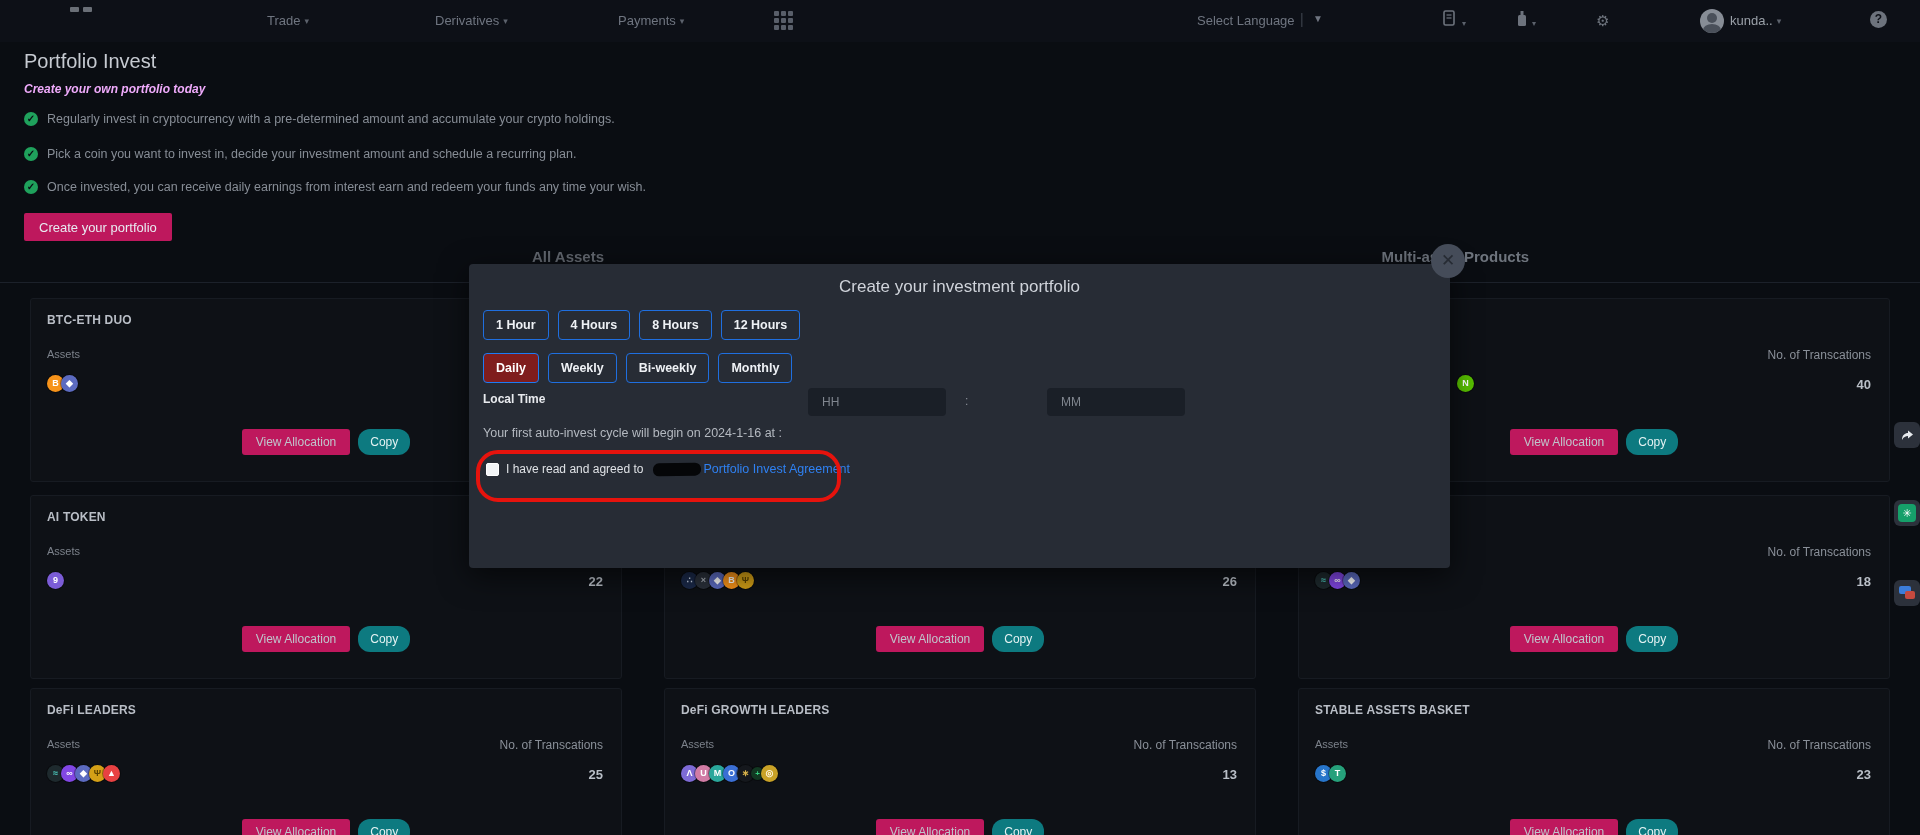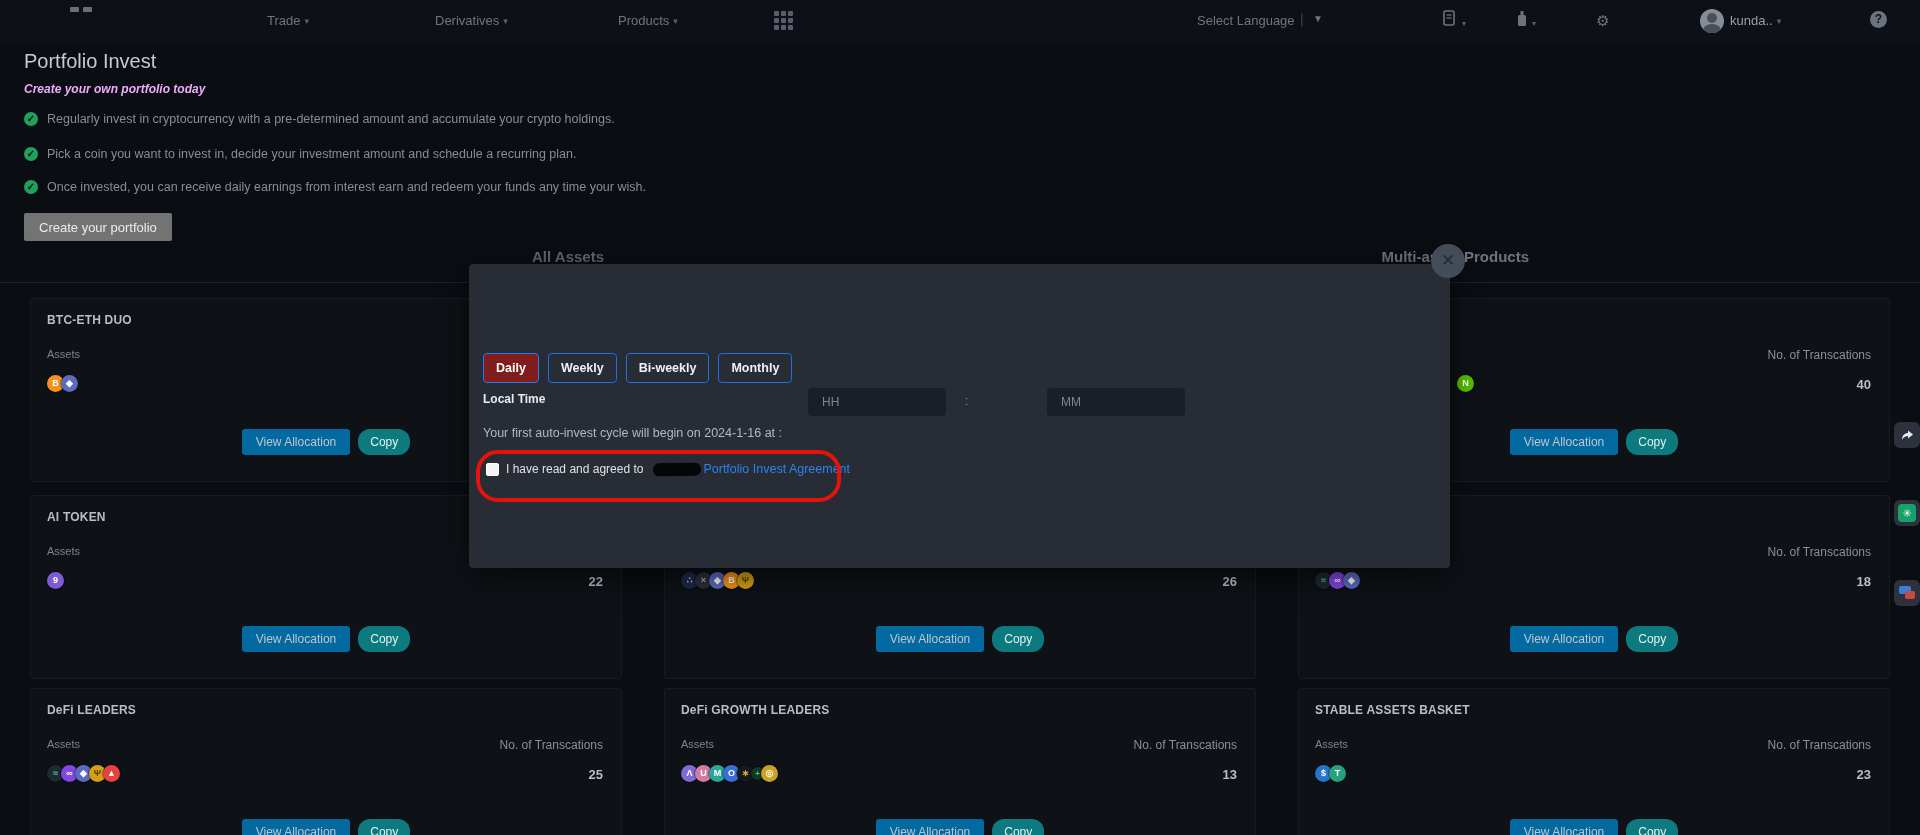--- a/index.html
+++ b/index.html
@@ -27,40 +27,40 @@
   .avatar{position:absolute;left:1700px;top:9px;width:24px;height:24px;border-radius:50%;background:#878d96;overflow:hidden;cursor:pointer}
   .avatar .head{position:absolute;left:7px;top:4px;width:10px;height:10px;border-radius:50%;background:#4a505a}
   .avatar .body{position:absolute;left:3px;top:15px;width:18px;height:12px;border-radius:50%;background:#4a505a}
   .username{left:1730px;color:#9aa0a8}
   
   .page-title{position:absolute;left:24px;top:50px;font-size:20px;color:#c6cad1}
   .page-sub{position:absolute;left:24px;top:82px;font-size:12px;font-style:italic;font-weight:bold;color:#f0abfc}
   .bullet{position:absolute;left:24px;display:flex;align-items:center;gap:9px;font-size:12.5px;color:#878d96}
   .check{width:14px;height:14px;border-radius:50%;background:#1fa15c;color:#0a0d12;font-size:10px;
     font-weight:bold;text-align:center;line-height:14px;flex:0 0 auto}
-  .cta{position:absolute;left:24px;top:213px;height:28px;padding:0 15px;background:#737373;border:none;
+  .cta{position:absolute;left:24px;top:213px;height:28px;padding:0 15px;background:#be185d;border:none;
     border-radius:2px;color:#e8ecf2;font-size:13px;font-family:inherit;cursor:pointer}
   
   .tab{position:absolute;top:248px;width:220px;text-align:right;font-size:15px;font-weight:bold;color:#62676f;cursor:pointer}
   .tab-all{left:384px}
   .tab-multi{left:1309px;color:#6e747d}
   .tab-divider{position:absolute;left:0;top:282px;width:1920px;height:1px;background:#1c212a}
   
   .card{position:absolute;width:590px;height:182px;background:#0e1116;border:1px solid #171b22;border-radius:3px}
   .card .title{position:absolute;left:16px;top:14px;font-size:12px;font-weight:bold;color:#b9bec6;letter-spacing:.2px}
   .card .lbl{position:absolute;top:49px;font-size:11px;color:#7c828b}
   .card .lbl-assets{left:16px}
   .card .lbl-trans{right:18px;font-size:12px;color:#8a9099}
   .card .icons{position:absolute;left:16px;top:76px;display:flex}
   .card .coin{width:17px;height:17px;border-radius:50%;margin-right:-3px;text-align:center;line-height:17px;
     font-size:9px;font-weight:bold;box-shadow:0 0 0 1px rgba(0,0,0,.35)}
   .card .coin.sm{width:13px;height:13px;line-height:13px;font-size:8px;margin-top:2px}
   .card .count{position:absolute;right:18px;top:78px;font-size:13px;font-weight:bold;color:#b9bfc7}
   .card .btns{position:absolute;left:0;top:130px;width:100%;display:flex;justify-content:center;gap:8px}
-  .btn-view{height:26px;padding:0 14px;background:#0369a1;border:none;border-radius:3px;color:#c0c5cc;
+  .btn-view{height:26px;padding:0 14px;background:#be185d;border:none;border-radius:3px;color:#c0c5cc;
     font-size:12px;font-family:inherit;cursor:pointer}
   .btn-copy{height:26px;padding:0 12px;background:#0d7a80;border:none;border-radius:12px;color:#e4f2f2;
     font-size:12px;font-family:inherit;cursor:pointer}
   
   .modal{position:absolute;left:469px;top:264px;width:981px;height:304px;background:#272c35;border-radius:4px;
     box-shadow:0 8px 30px rgba(0,0,0,.6);z-index:10}
   .modal-title{position:absolute;left:0;top:13px;width:100%;text-align:center;font-size:17px;color:#cfd3da}
   .pillrow{position:absolute;left:14px;display:flex;gap:9px}
   .row-hours{top:46px}
   .row-freq{top:89px}
@@ -105,21 +105,21 @@
       <i></i>
       <i></i>
     </div>
   <div class="nav-item" style="left:267px">
     <span>Trade</span><span class="caret">▾</span>
   </div>
   <div class="nav-item" style="left:435px">
     <span>Derivatives</span><span class="caret">▾</span>
   </div>
   <div class="nav-item" style="left:618px">
-    <span>Products</span><span class="caret">▾</span>
+    <span>Payments</span><span class="caret">▾</span>
   </div>
   <div class="grid-icon">
     <i></i>
       <i></i>
       <i></i>
       <i></i>
       <i></i>
       <i></i>
       <i></i>
       <i></i>
@@ -286,20 +286,27 @@
       </div>
       <div class="count">23</div>
       <div class="btns">
         <button class="btn-view">View Allocation</button>
         <button class="btn-copy">Copy</button>
       </div>
     </div>
   </div>
 
 <div class="modal">
+  <div class="modal-title">Create your investment portfolio</div>
+  <div class="pillrow row-hours" id="hours-row">
+      <button class="pill">1 Hour</button>
+      <button class="pill">4 Hours</button>
+      <button class="pill">8 Hours</button>
+      <button class="pill">12 Hours</button>
+    </div>
   <div class="pillrow row-freq" id="freq-row">
       <button class="pill active">Daily</button>
       <button class="pill">Weekly</button>
       <button class="pill">Bi-weekly</button>
       <button class="pill">Monthly</button>
     </div>
   <div class="local-time">Local Time</div>
   <input class="time-input hh" placeholder="HH" style="">
   <div class="time-colon">:</div>
   <input class="time-input mm" placeholder="MM" style="">

